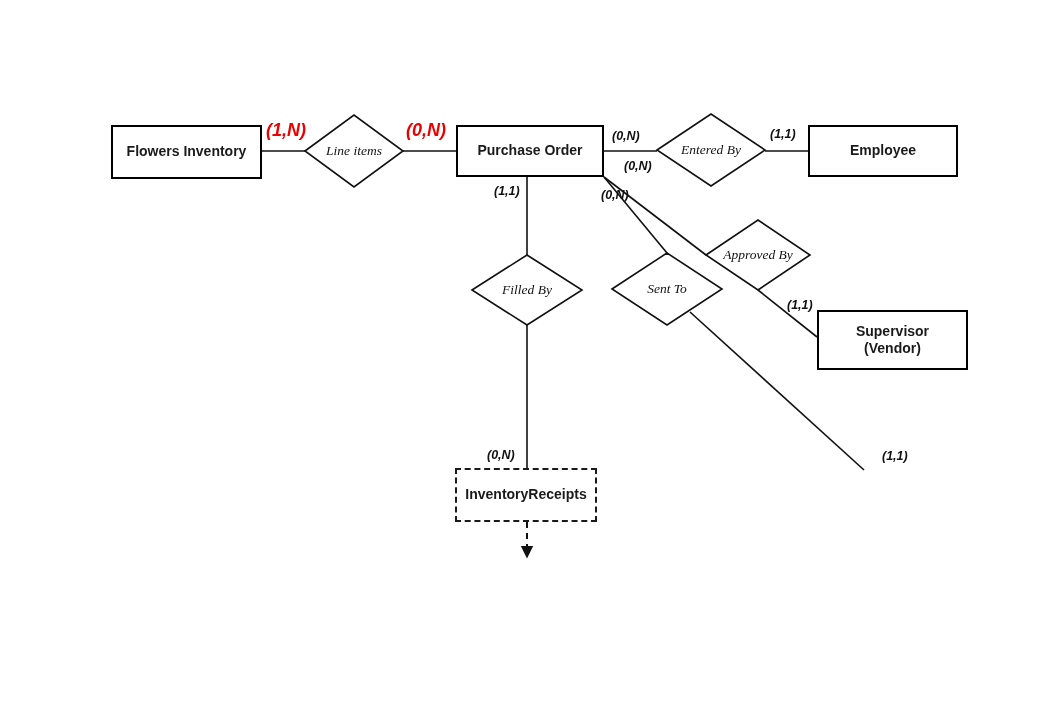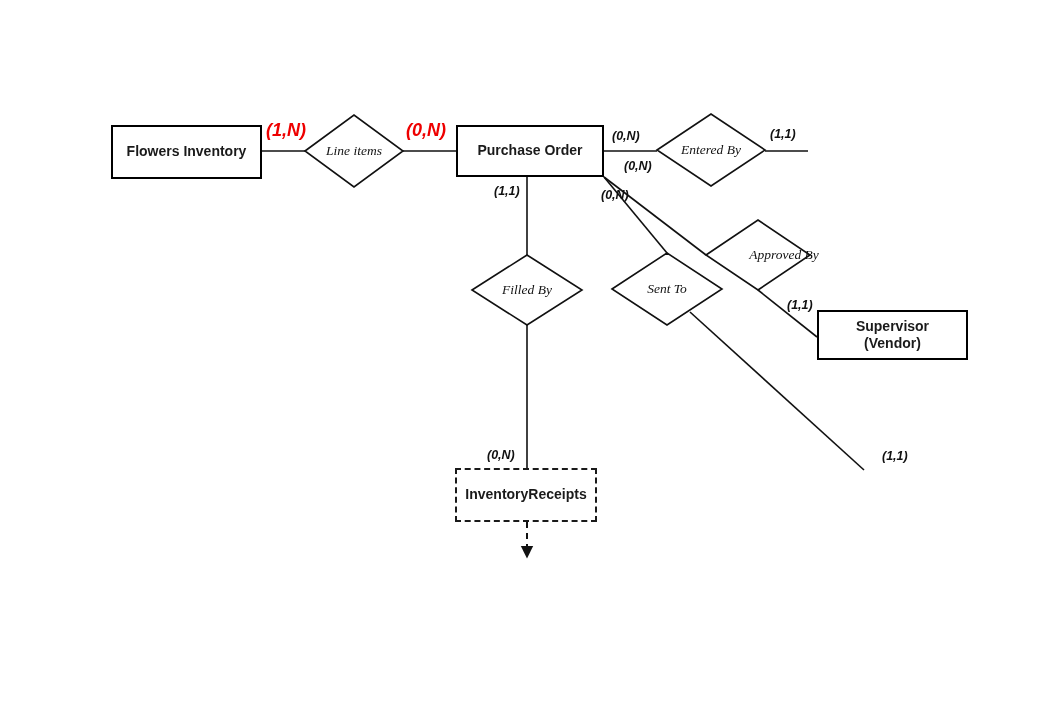--- a/index.html
+++ b/index.html
@@ -117,37 +117,40 @@
   </svg>
 
   <div class="entity" style="left:111px; top:125px; width:151px; height:54px;">
     <span>Flowers Inventory</span>
   </div>
 
   <div class="entity" style="left:456px; top:125px; width:148px; height:52px;">
     <span>Purchase Order</span>
   </div>
 
+  <div class="entity" style="left:808px; top:125px; width:150px; height:52px;">
+    <span>Employee</span>
+  </div>
 
-  <div class="entity" style="left:817px; top:310px; width:151px; height:50px; flex-direction:column;">
+  <div class="entity" style="left:817px; top:310px; width:151px; height:60px; flex-direction:column;">
     <span>Supervisor</span>
     <span>(Vendor)</span>
   </div>
 
 
   <div class="entity weak" style="left:455px; top:468px; width:142px; height:54px; ">
     <span>Inventory</span>
     <span>Receipts</span>
   </div>
 
   <div class="rel-label" style="left:305px; top:143px; width:98px;">Line items</div>
   <div class="rel-label" style="left:657px; top:142px; width:108px;">Entered  By</div>
   <div class="rel-label" style="left:472px; top:282px; width:110px;">Filled By</div>
   <div class="rel-label" style="left:612px; top:281px; width:110px;">Sent To</div>
-  <div class="rel-label" style="left:732px; top:247px; width:104px;">Approved By</div>
+  <div class="rel-label" style="left:706px; top:247px; width:104px;">Approved By</div>
 
   <div class="card red" style="left:266px; top:120px;">(1,N)</div>
   <div class="card red" style="left:406px; top:120px;">(0,N)</div>
   <div class="card" style="left:612px; top:129px;">(0,N)</div>
   <div class="card" style="left:770px; top:127px;">(1,1)</div>
   <div class="card" style="left:624px; top:159px;">(0,N)</div>
   <div class="card" style="left:601px; top:188px;">(0,N)</div>
   <div class="card" style="left:494px; top:184px;">(1,1)</div>
   <div class="card" style="left:787px; top:298px;">(1,1)</div>
   <div class="card" style="left:882px; top:449px;">(1,1)</div>

